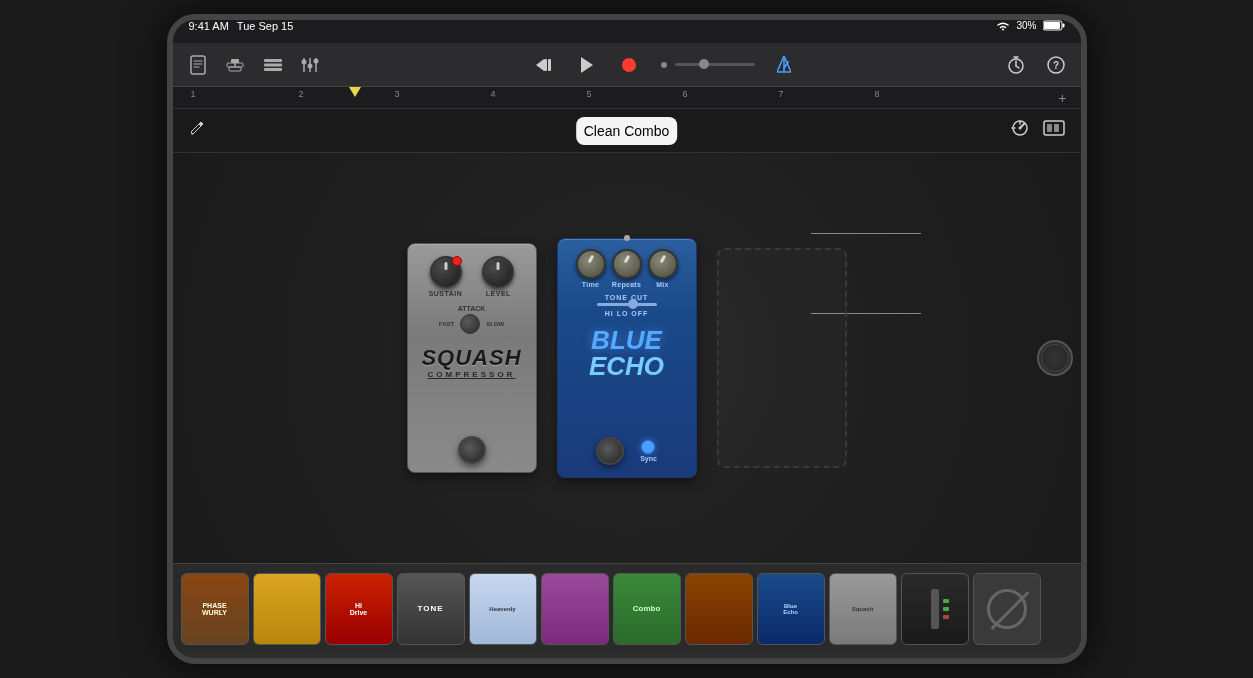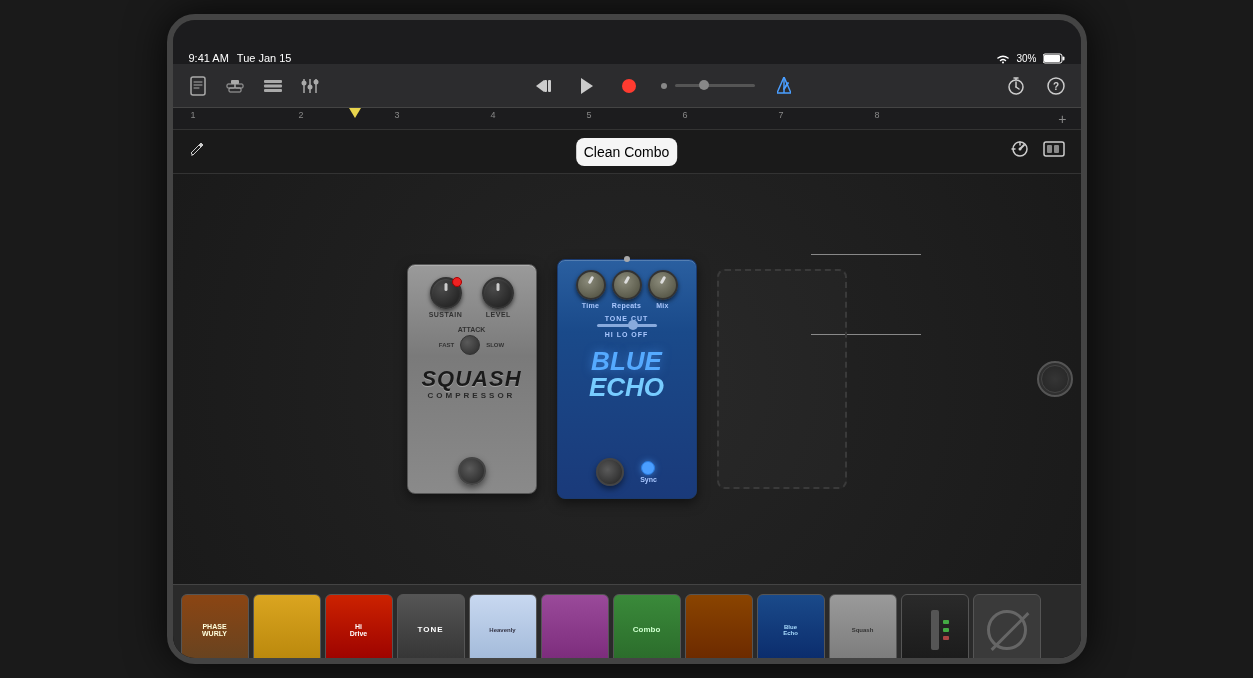--- a/index.html
+++ b/index.html
@@ -18,23 +18,23 @@
       background: #2d2d2d;
       border-radius: 28px;
       border: 6px solid #444;
       overflow: hidden;
       position: relative;
       box-shadow: 0 0 40px rgba(0,0,0,0.8);
     }
     
     .status-bar {
       background: #1c1c1e;
-      height: 44px;
-      display: flex;
-      align-items: flex-end;
+      height: 23px;
+      display: flex;
+      align-items: flex-start;
       justify-content: space-between;
       padding: 0 16px;
       font-size: 11px;
       color: #fff;
     }
     .status-left { display: flex; gap: 8px; align-items: center; }
     .status-right { display: flex; gap: 6px; align-items: center; font-size: 10px; }
 
     
     .toolbar {
@@ -287,20 +287,21 @@
       line-height: 1.1;
       font-style: italic;
       text-shadow: 0 1px 0 rgba(255,255,255,0.3);
     }
     .squash-sub {
       font-size: 8px;
       color: #2a2a2a;
       text-transform: uppercase;
       letter-spacing: 3px;
       font-weight: 700;
+      text-decoration: underline;
     }
     .pedal-switch {
       width: 28px;
       height: 28px;
       border-radius: 50%;
       background: radial-gradient(circle at 40% 40%, #5a5a5a, #222);
       border: 2px solid #444;
       margin-top: auto;
       box-shadow: 0 3px 6px rgba(0,0,0,0.5);
       cursor: pointer;
@@ -530,21 +531,21 @@
 </head>
 <body>
 
 <div class="ipad-frame">
 
   <div class="left-dot"></div>
 
   <div class="status-bar">
     <div class="status-left">
       <span>9:41 AM</span>
-      <span>Tue Jan 15</span>
+      <span>Tue Sep 15</span>
     </div>
     <div class="status-right">
 
       <svg width="14" height="10" viewBox="0 0 14 10">
         <path d="M7 8.5 L7 8.5" stroke="white" stroke-width="2" stroke-linecap="round"></path>
         <path d="M4.5 6.5 Q7 4.5 9.5 6.5" stroke="white" stroke-width="1.5" fill="none" stroke-linecap="round"></path>
         <path d="M2 4 Q7 0.5 12 4" stroke="white" stroke-width="1.5" fill="none" stroke-linecap="round"></path>
       </svg>
       <span>30%</span>
 

